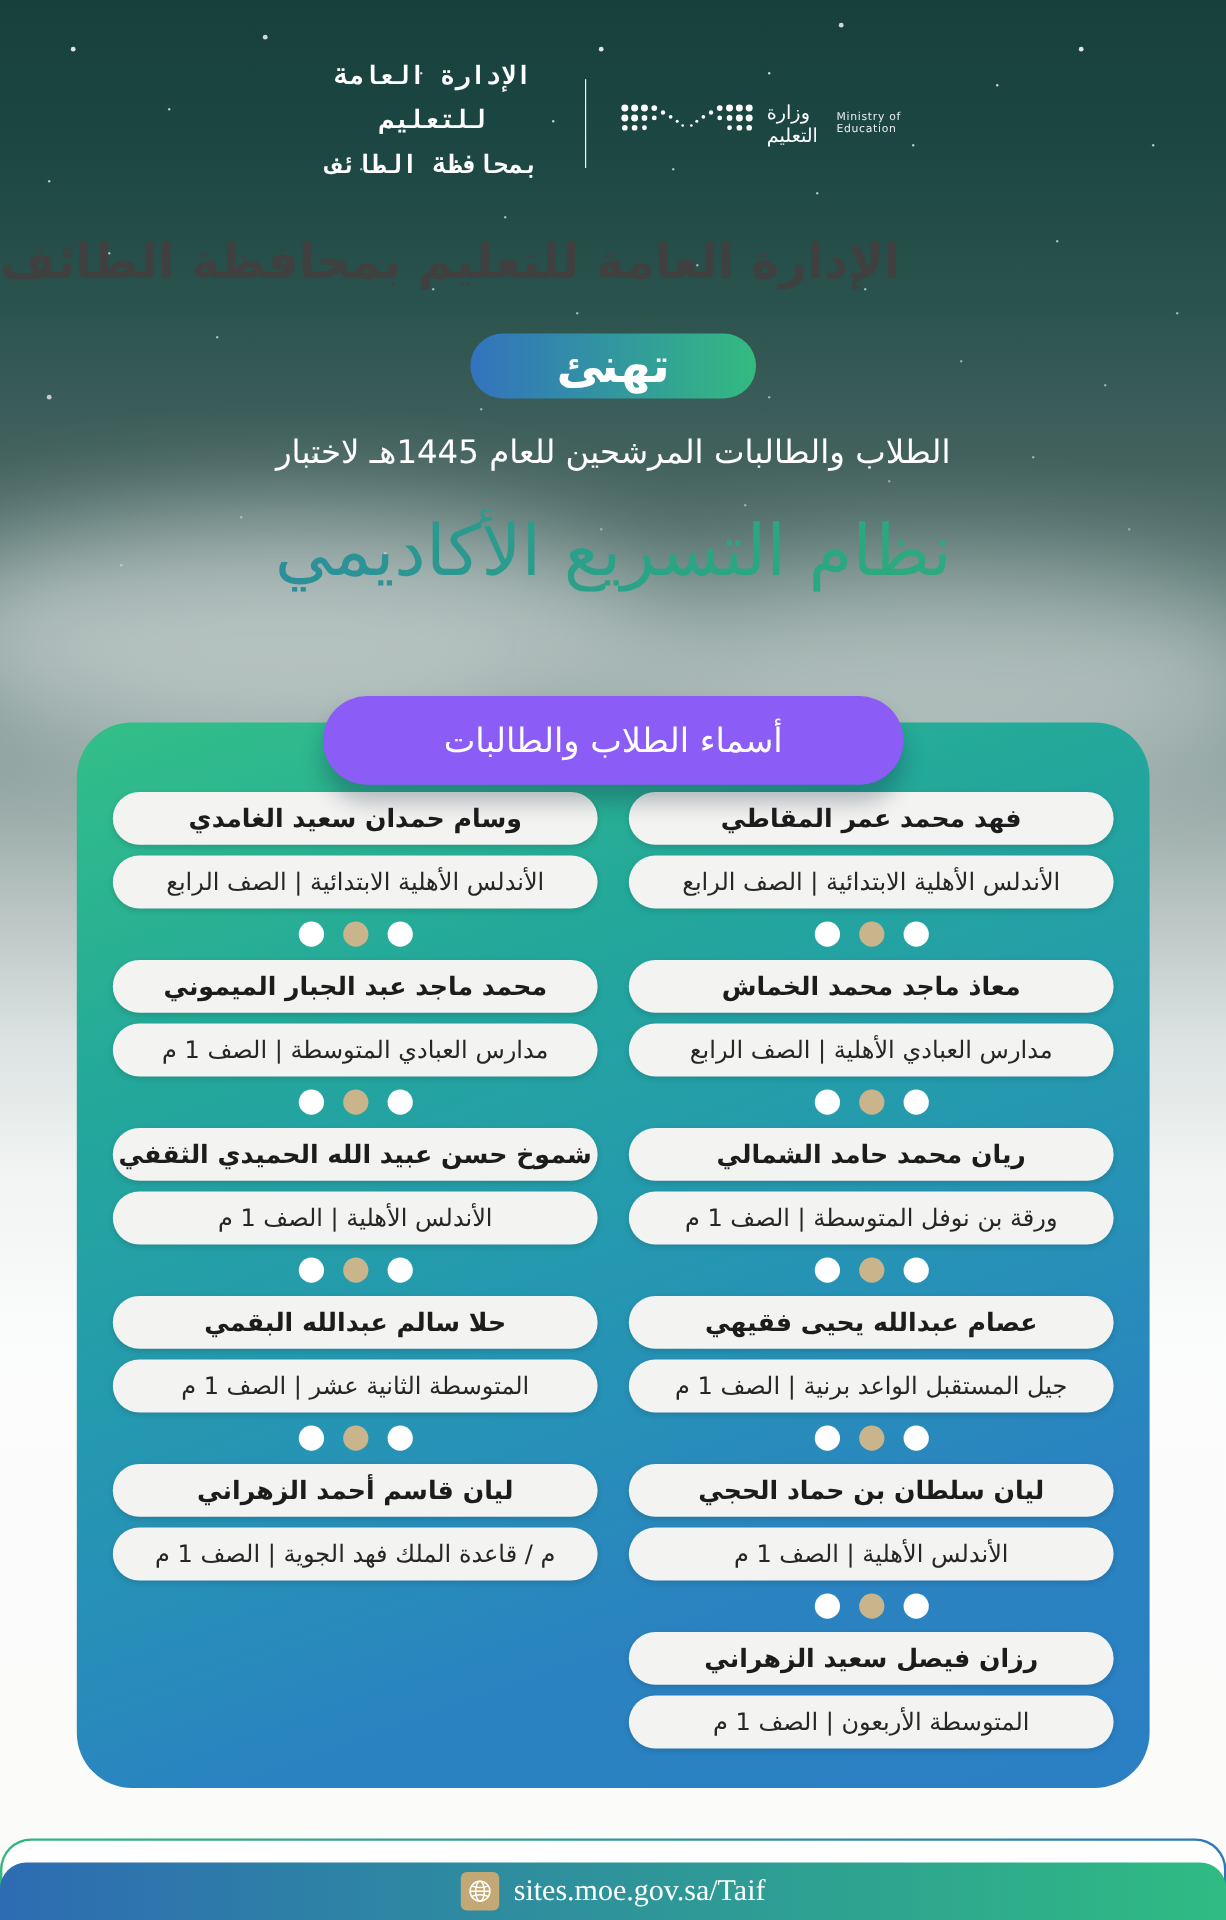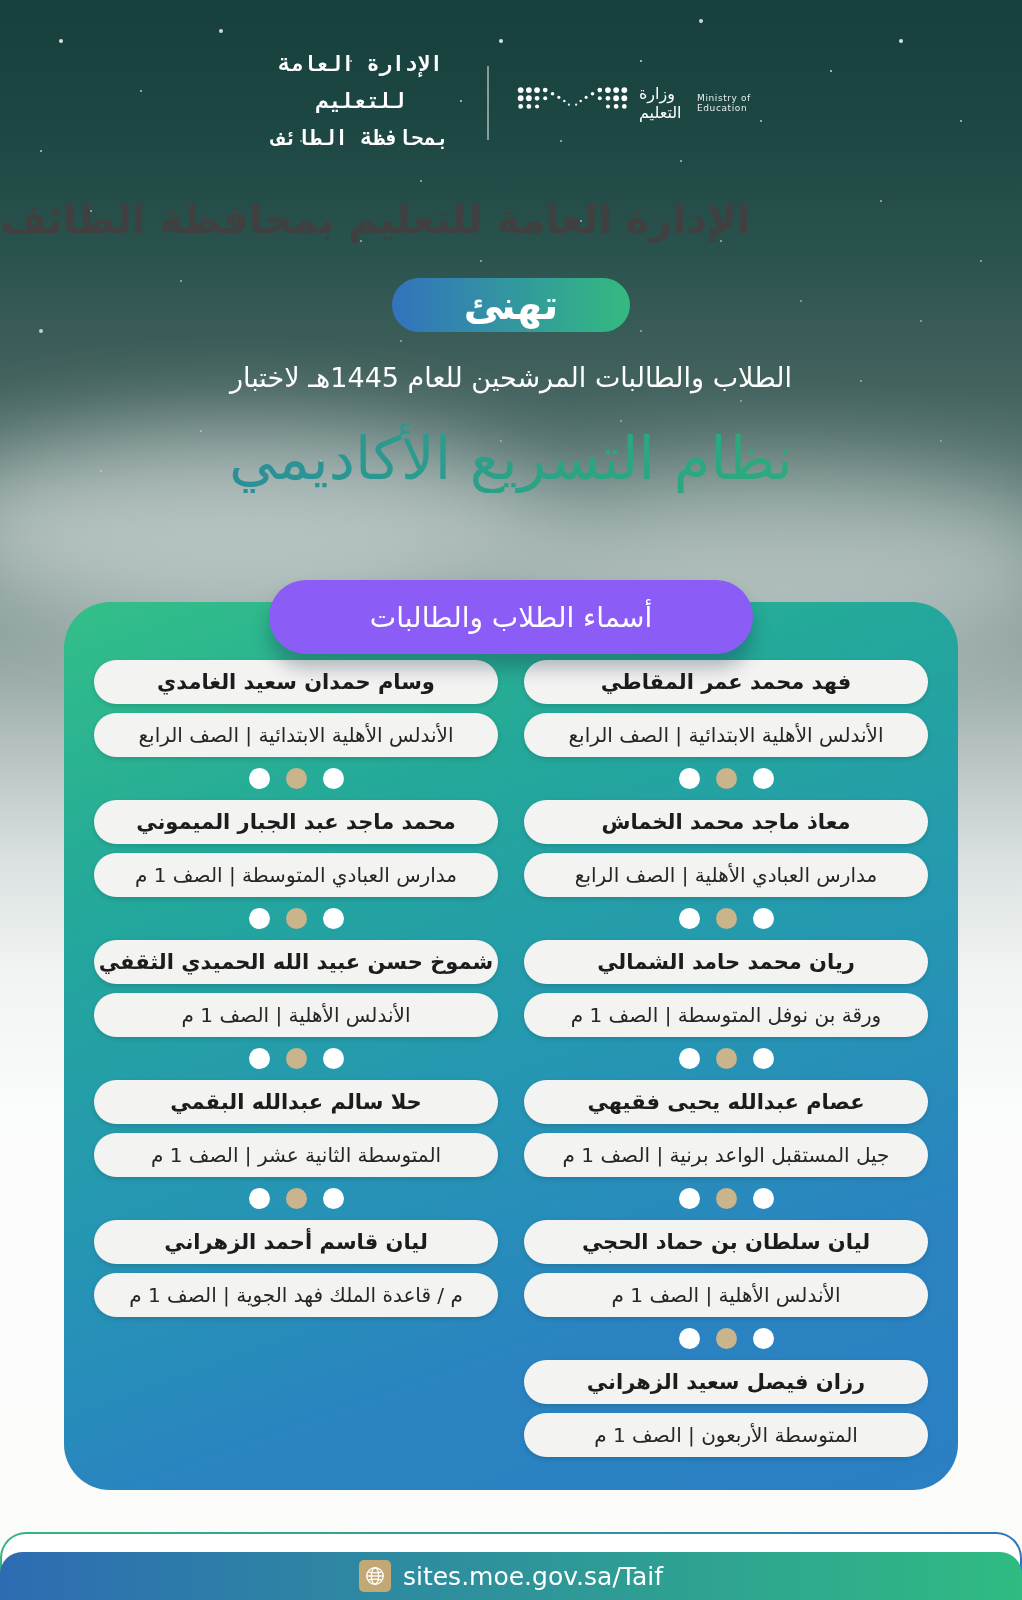--- a/index.html
+++ b/index.html
@@ -94,21 +94,21 @@
     border-radius:26px 26px 0 0;
     background:linear-gradient(90deg,#35b77e 0%,#2e77b9 100%); }
   .footer-outline::after { content:""; position:absolute; top:2px; left:2px; right:2px; bottom:0;
     background:#fff; border-radius:24px 24px 0 0; }
   .footer-bar { position:absolute; top:1552px; left:0; width:1022px; height:48px; z-index:3;
     border-radius:22px 22px 0 0;
     background:linear-gradient(90deg,#2d6cb3 0%,#2fbb82 100%);
     display:flex; align-items:center; justify-content:center; gap:12px; }
   .globe-badge { width:32px; height:32px; border-radius:5px; background:#c2a875;
     display:flex; align-items:center; justify-content:center; }
-  .footer-url { color:#fff; font-size:25px; direction:ltr; }
+  .footer-url { color:#fff; font-size:25px; direction:ltr;font-family:Liberation Serif, serif; }
 </style>
 </head>
 <body>
 
 <div class="page">
   <div class="bg"></div>
   <div class="stars"></div>
   <div class="cloud-a"></div>
   <div class="cloud-b"></div>
 

